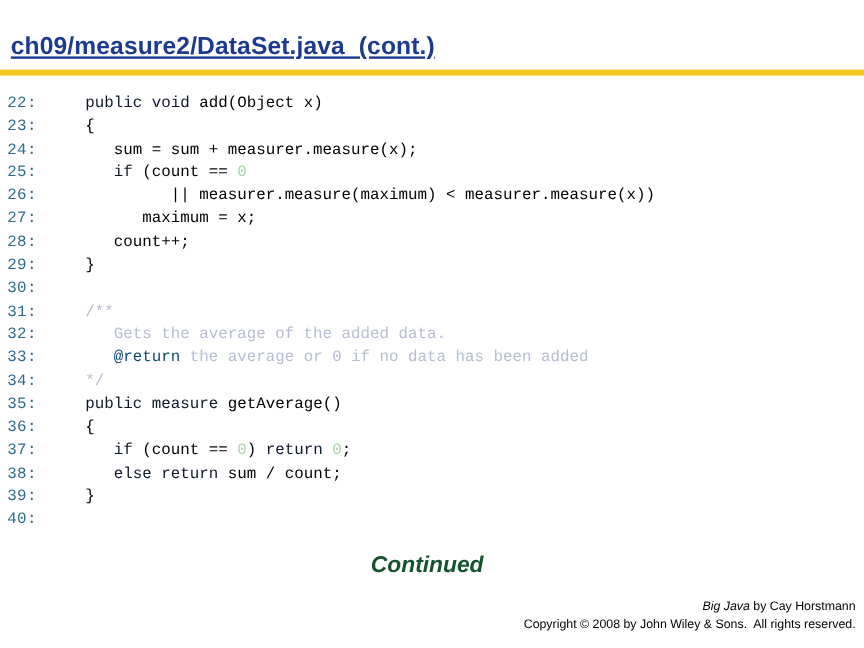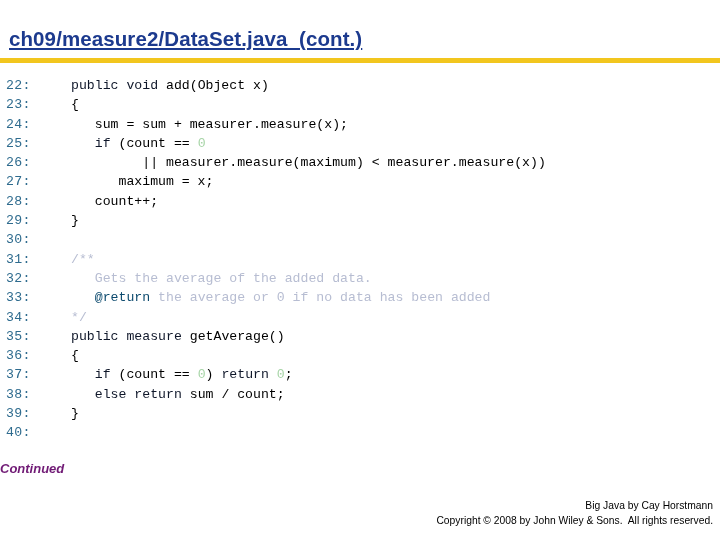--- a/index.html
+++ b/index.html
@@ -76,40 +76,40 @@
   .num  { color: #A8D5A8; }
   .cmt  { color: #B7BDD2; }
   .tag  { color: #0c4a6e; }
 
   
   #continued-label {
     position: absolute;
     left: 0;
     top: 461px;
     width: 712px;
-    text-align: left;
+    text-align: center;
     padding-right: 0;
     font-family: "Liberation Sans", sans-serif;
-    font-size: 13px;
+    font-size: 19px;
     font-weight: bold;
     font-style: italic;
-    color: #701a75;
+    color: #14532d;
   }
   #footer-credit {
     position: absolute;
     left: 0;
     top: 500px;
     width: 713px;
     text-align: right;
     font-family: "Liberation Sans", sans-serif;
     font-size: 10.3px;
     color: #000000;
     white-space: pre;
   }
-  #footer-credit .book { }
+  #footer-credit .book { font-style: italic; }
   #footer-copyright {
     position: absolute;
     left: 0;
     top: 515px;
     width: 713px;
     text-align: right;
     font-family: "Liberation Sans", sans-serif;
     font-size: 10.3px;
     color: #000000;
     white-space: pre;

